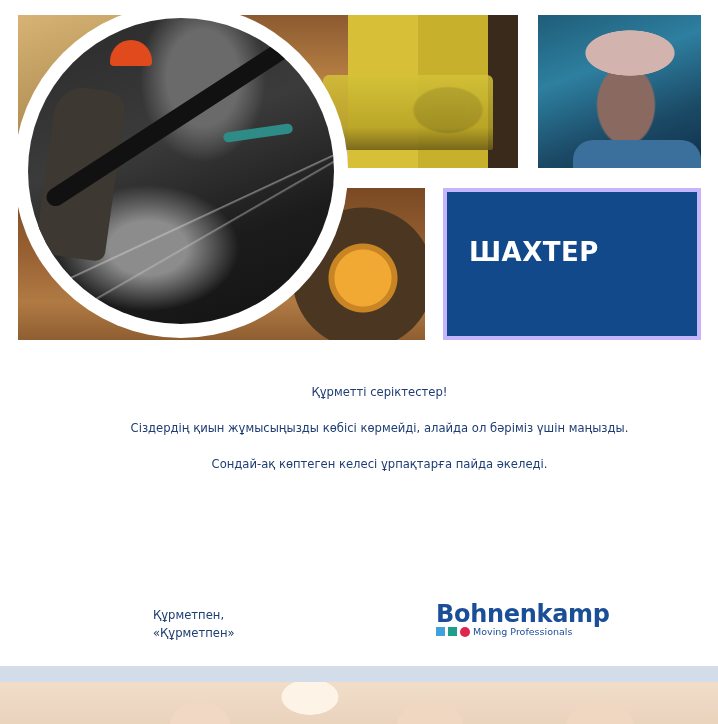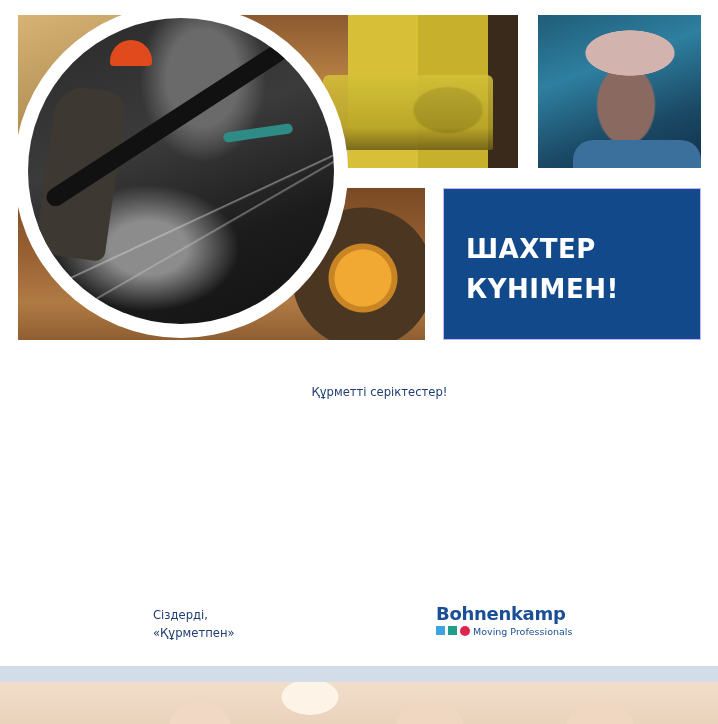--- a/index.html
+++ b/index.html
@@ -74,21 +74,21 @@
       radial-gradient(ellipse 40px 55px at 88px 90px, #8a6a60 0 70%, transparent 75%),
       linear-gradient(160deg, #1f5d78 0%, #2e7fa0 35%, #1b4a66 70%, #0f2f4a 100%);
   }
   .portrait::after {
     content: ""; position: absolute; left: 35px; top: 125px; width: 128px; height: 28px;
     background: #3b6f9c; border-radius: 20px 20px 0 0;
   }
 
   .banner {
     left: 443px; top: 188px; width: 258px; height: 152px;
-    background: #12498a; border: 1px solid #c4b5fd; box-sizing: border-box;
+    background: #12498a; border: 4px solid #c4b5fd; box-sizing: border-box;
   }
   .banner-title {
     position: absolute; left: 22px; top: 40px; color: #ffffff;
     font-family: "DejaVu Sans", sans-serif; font-weight: bold; font-size: 26px;
     line-height: 40px; letter-spacing: 0.5px;
   }
   .banner-title div { white-space: nowrap; }
 
   
   .letter {
@@ -99,23 +99,23 @@
   .letter .gap { height: 18px; }
 
   .signoff {
     left: 153px; top: 606px; color: #1d3d73;
     font-family: "DejaVu Sans", sans-serif; font-size: 11.6px; line-height: 18px;
   }
 
   .logo { left: 436px; top: 604px; width: 140px; }
   .logo-word {
     color: #1a4f97; font-family: "DejaVu Sans", sans-serif; font-weight: bold;
-    font-size: 18px; line-height: 20px; letter-spacing: -0.3px;
+    font-size: 24px; line-height: 20px; letter-spacing: -0.3px;
   }
-  .logo-tag { display: flex; margin-top: 2px; }
+  .logo-tag { display: flex; align-items: center; margin-top: 2px; }
   .sq { width: 9px; height: 9px; margin-right: 3px; }
   .dot { width: 10px; height: 10px; border-radius: 50%; margin-right: 3px; }
   .logo-tagline {
     color: #1a4f97; font-family: "DejaVu Sans", sans-serif; font-size: 9.5px; line-height: 11px;
   }
 
   
   .band { left: 0; top: 666px; width: 718px; height: 16px; background: #d3dde9; }
   .footer-photo {
     left: 0; top: 682px; width: 718px; height: 42px;
@@ -141,32 +141,33 @@
   <div class="abs miner-helmet"></div>
   <div class="abs pipe"></div>
   <div class="abs hose"></div>
 </div>
 
 <div class="abs portrait"></div>
 
 <div class="abs banner">
   <div class="banner-title">
     <div>ШАХТЕР</div>
-    <div>КҮНІМЕН!</div>
   </div>
 </div>
 
 <div class="abs letter">
   <p>Құрметті серіктестер!</p>
   <div class="gap"></div>
+  <p>Сіздердің қиын жұмысыңызды көбісі көрмейді, алайда ол бәріміз үшін маңызды.</p>
   <div class="gap"></div>
+  <p>Сондай-ақ көптеген келесі ұрпақтарға пайда әкеледі.</p>
 </div>
 
 <div class="abs signoff">
-  <div>Сіздерді,</div>
+  <div>Құрметпен,</div>
   <div>«Құрметпен»</div>
 </div>
 
 <div class="abs logo">
   <div class="logo-word">Bohnenkamp</div>
   <div class="logo-tag">
     <span class="sq" style="background:#3ea2dd"></span>
     <span class="sq" style="background:#1f9e8b"></span>
     <span class="dot" style="background:#e0254d"></span>
     <span class="logo-tagline">Moving Professionals</span>

